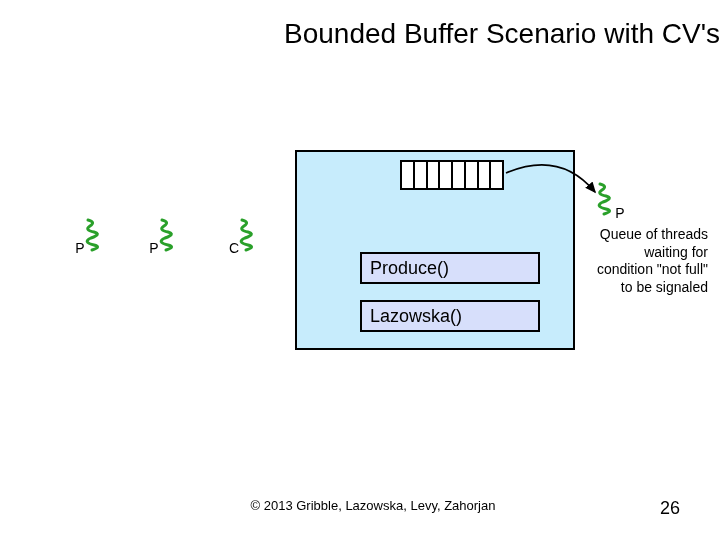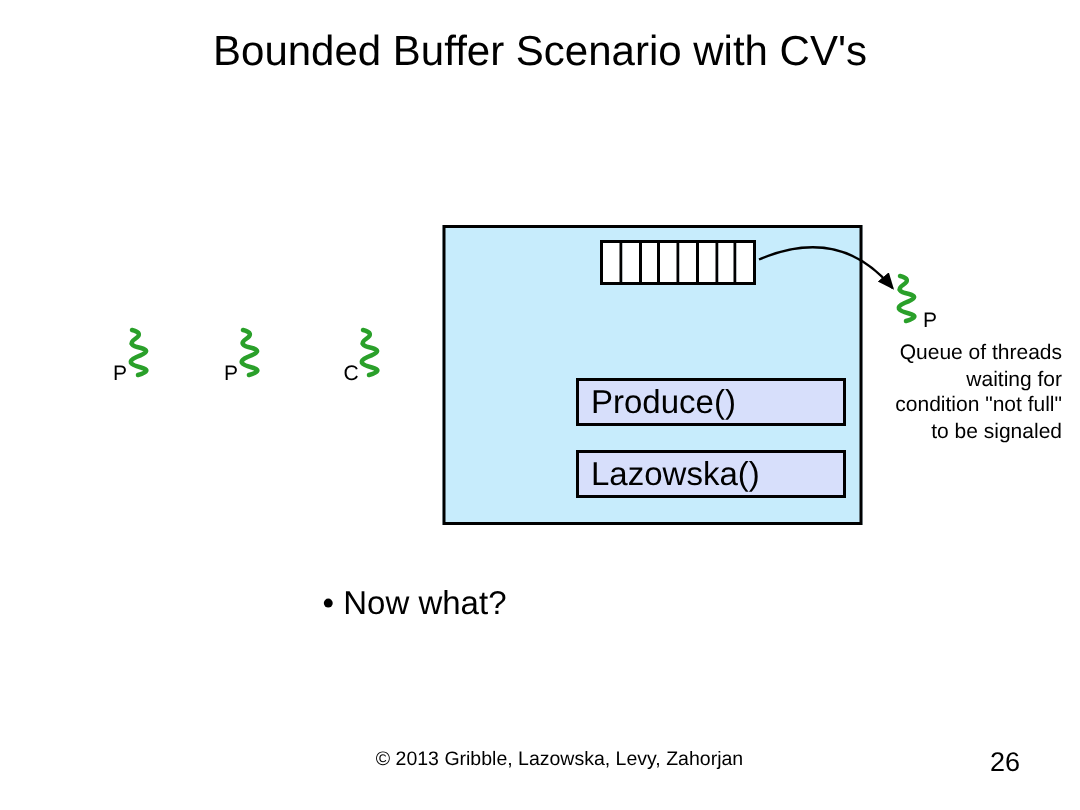--- a/index.html
+++ b/index.html
@@ -11,21 +11,21 @@
     font-family: Arial, Helvetica, sans-serif;
     color: #000;
     position: relative;
     overflow: hidden;
   }
   .slide-title {
     position: absolute;
     top: 18px;
     left: 0;
     width: 720px;
-    text-align: center;
+    text-align: right;
     font-size: 28px;
     font-weight: 400;
   }
   
   .monitor {
     position: absolute;
     left: 295px;
     top: 150px;
     width: 280px;
     height: 200px;
@@ -56,22 +56,21 @@
     position: absolute;
     left: 360px;
     width: 180px;
     height: 32px;
     border: 2px solid #000;
     background: #d7dffb;
     box-sizing: border-box;
     display: flex;
     align-items: center;
     padding-left: 8px;
-    font-size: 22px;
-    margin-left: 24px;
+    font-size: 18px;
   }
   .produce-box { top: 252px; }
   .consume-box { top: 300px; }
 
   
   .squig {
     position: absolute;
     width: 18px;
     height: 34px;
   }
@@ -195,17 +194,16 @@
 <svg class="arrow-layer">
   <defs>
     <marker id="arrhead" markerWidth="8" markerHeight="8" refX="6" refY="3" orient="auto">
       <path d="M0,0 L7,3 L0,6 Z" fill="#000"></path>
     </marker>
   </defs>
   <path d="M506 173 Q 560 150 595 192" fill="none" stroke="#000" stroke-width="1.6" marker-end="url(#arrhead)"></path>
 </svg>
 
 <div class="bullets">
-  <div>Now what?</div>
 </div>
 
 <div class="copyright">© 2013 Gribble, Lazowska, Levy, Zahorjan</div>
 <div class="pagenum">26</div>
 
 </body></html>

